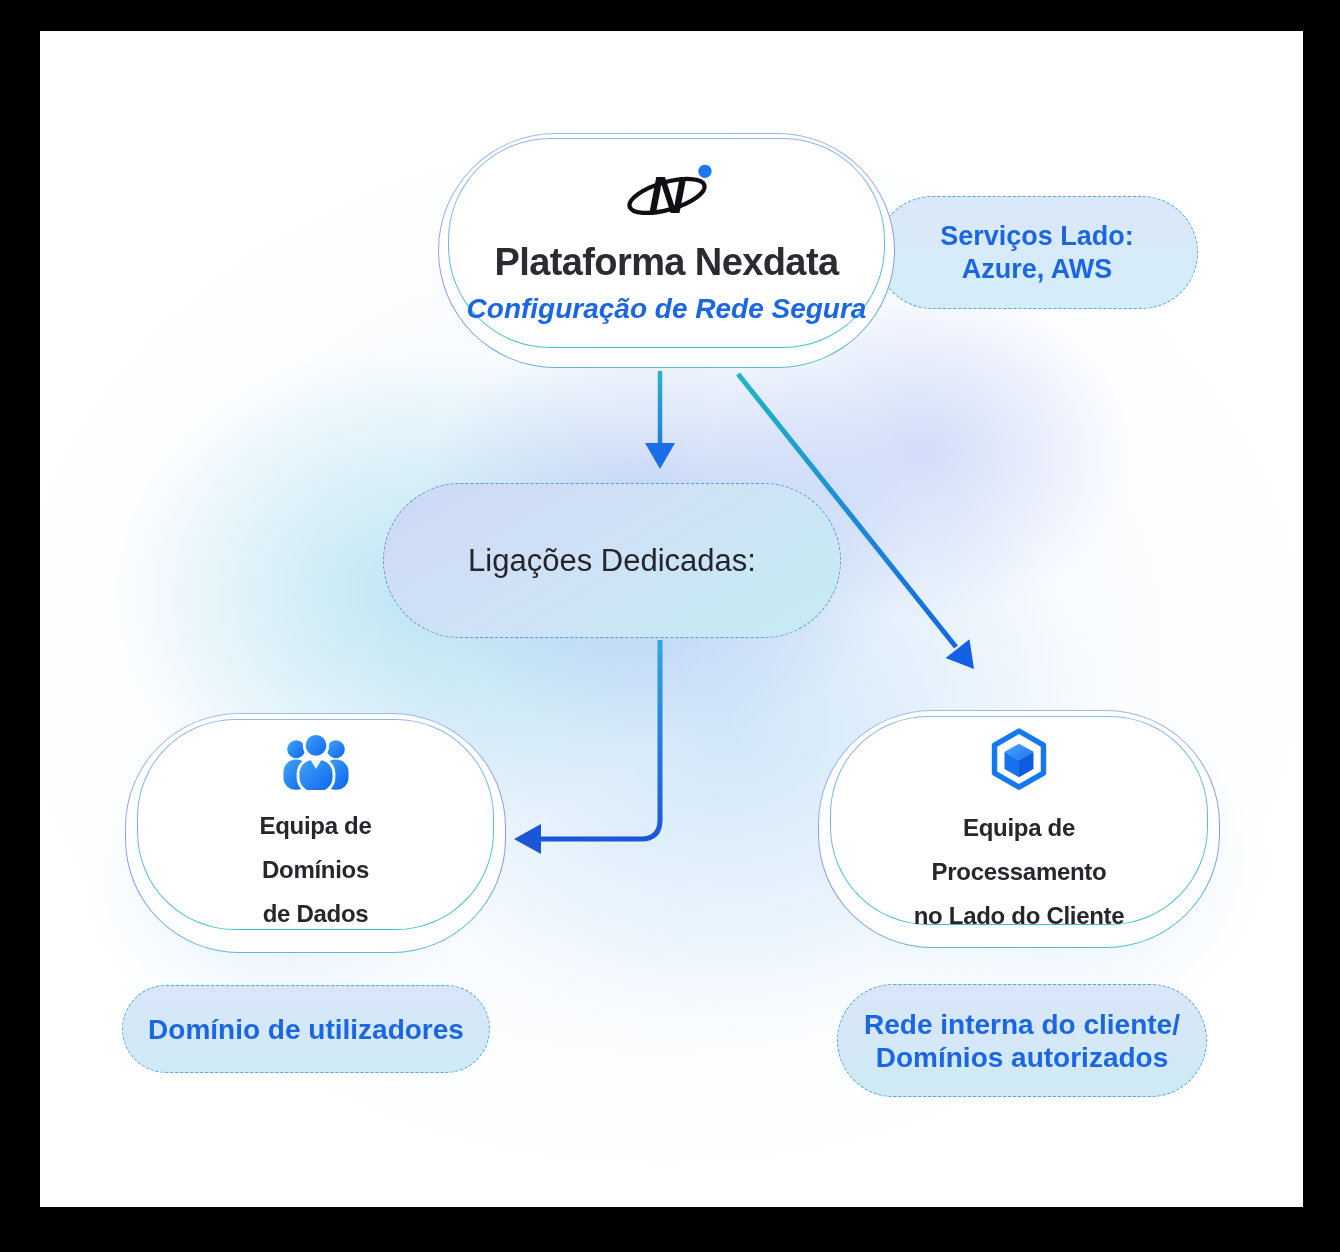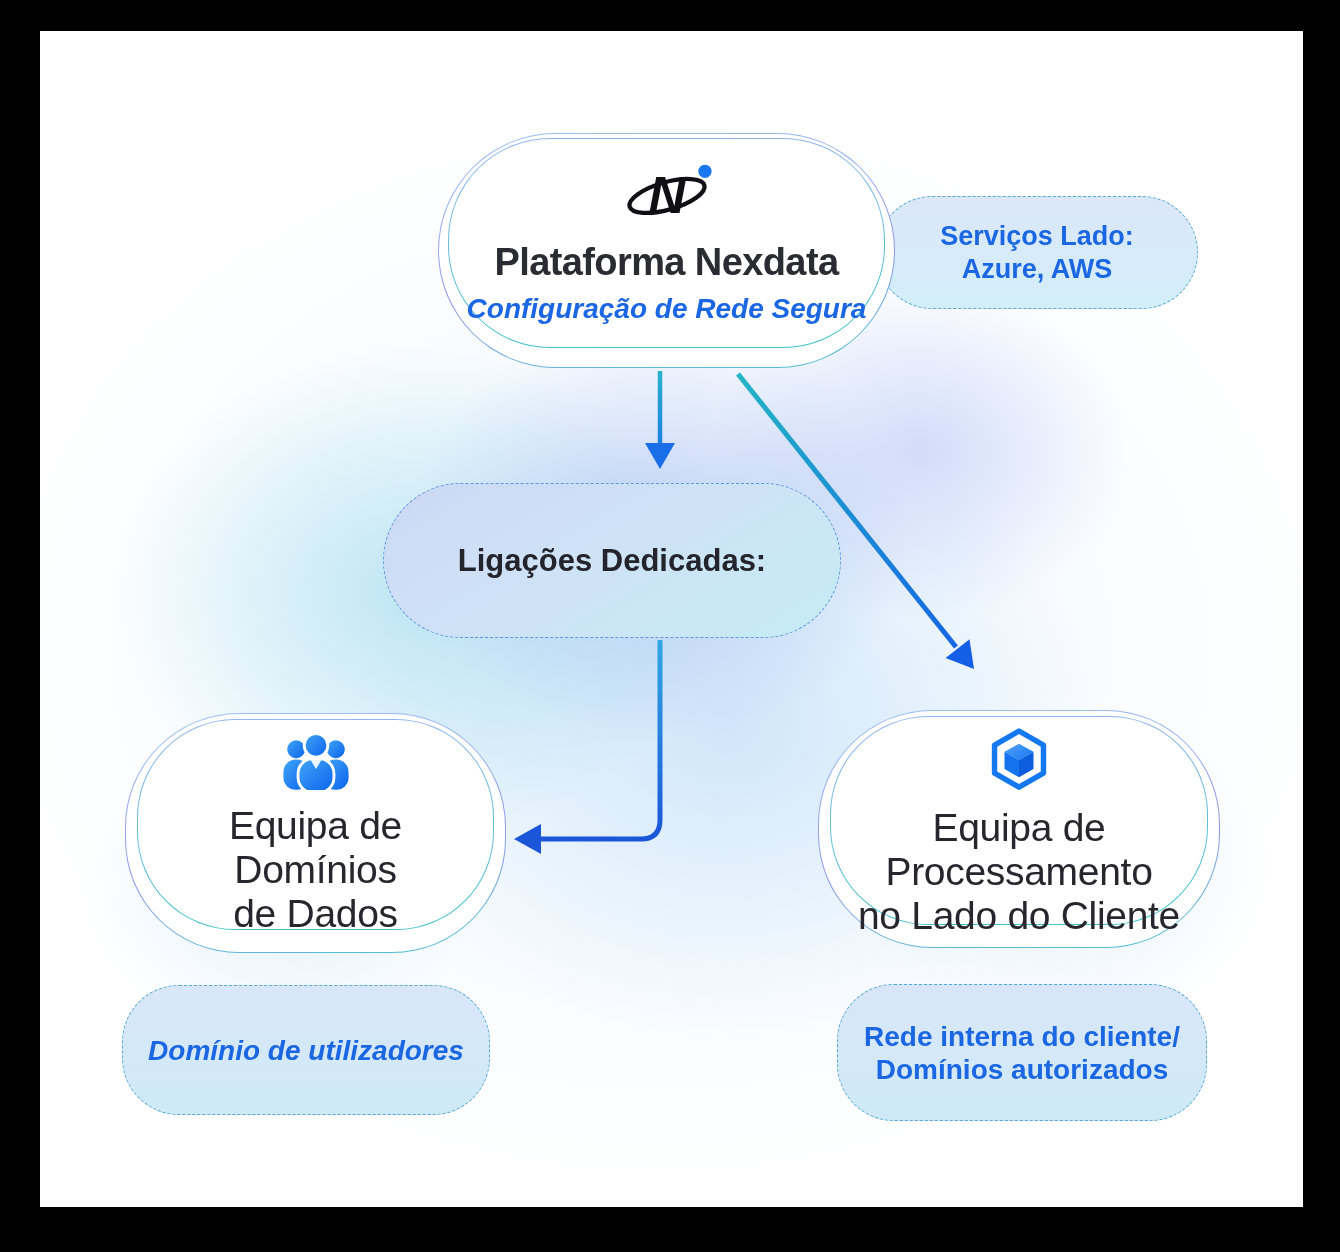--- a/index.html
+++ b/index.html
@@ -56,34 +56,34 @@
 
   
   .cloud-badge{ left:836px; top:165px; width:322px; height:113px; border-radius:57px; z-index:1;
     background:linear-gradient(180deg,#dbe7fa 0%, #d3eef9 100%); }
   .badge-line{ font-size:27px; font-weight:700; color:#1b66e2; line-height:33px; }
 
   
   .mid-box{ left:343px; top:452px; width:458px; height:155px; border-radius:78px;
     background:linear-gradient(150deg,#cdd8f5 0%, #cfe2f6 45%, #c5ecf3 100%);
     border-color:#5b97e2; }
-  .mid-line{ font-size:31px; font-weight:700; color:#24252c; line-height:39px; }
+  .mid-line{ font-size:31px; font-weight:400; color:#24252c; line-height:39px; }
 
   
   .left-box{ left:85px; top:682px; width:381px; height:240px; border-radius:114px; padding-top:19px; }
   .left-box .ring{ left:11px; right:11px; top:5px; bottom:22px; border-radius:98px; }
   .right-box{ left:778px; top:679px; width:402px; height:238px; border-radius:114px; padding-top:17px; }
   .right-box .ring{ left:11px; right:11px; top:5px; bottom:22px; border-radius:98px; }
-  .team-line{ font-size:39px; font-weight:400; color:#26262c; line-height:44px; letter-spacing:-.3px; }
+  .team-line{ font-size:24px; font-weight:700; color:#26262c; line-height:44px; letter-spacing:-.3px; }
   .icon-wrap{ margin-bottom:10px; }
 
   
-  .left-badge{ left:82px; top:954px; width:368px; height:130px; border-radius:57px;
-    background:linear-gradient(180deg,#d9e6f9 0%, #cfeaf7 100%);font-style:italic; }
-  .right-badge{ left:797px; top:953px; width:370px; height:137px; border-radius:57px;
+  .left-badge{ left:82px; top:954px; width:368px; height:88px; border-radius:57px;
+    background:linear-gradient(180deg,#d9e6f9 0%, #cfeaf7 100%); }
+  .right-badge{ left:797px; top:953px; width:370px; height:113px; border-radius:57px;
     background:linear-gradient(180deg,#d9e6f9 0%, #cfeaf7 100%); }
   .blue-line{ font-size:28px; font-weight:700; color:#1b66e2; line-height:33px; }
 </style>
 </head>
 <body>
 
 <div class="panel">
 
   <svg class="arrows" viewBox="0 0 1263 1176">
     <defs>

